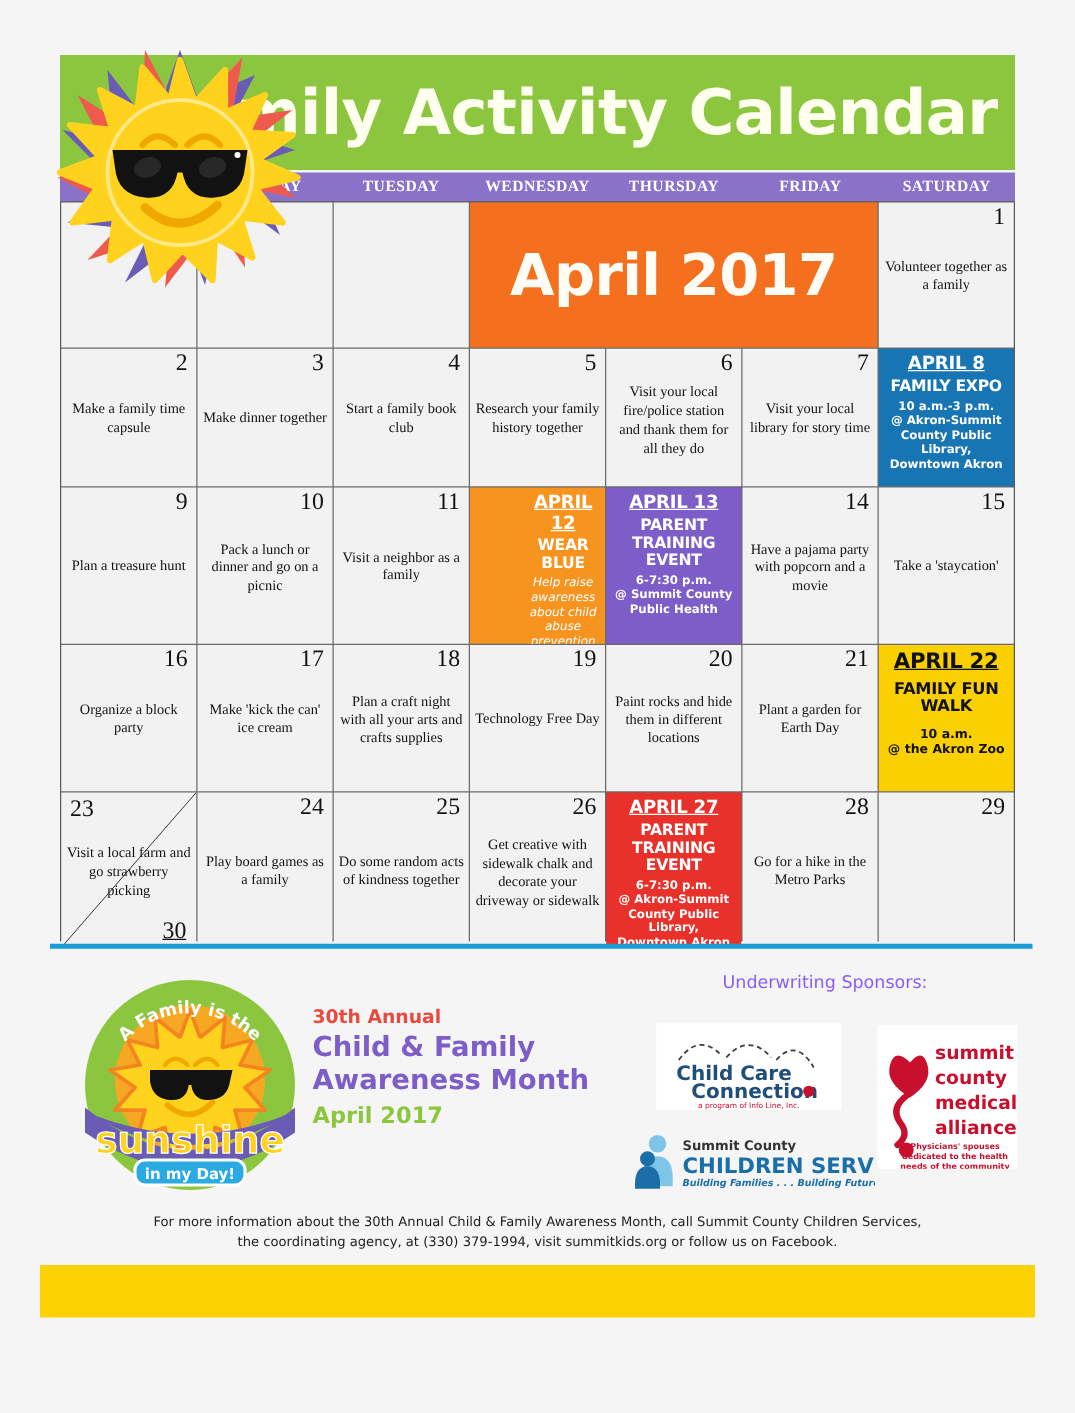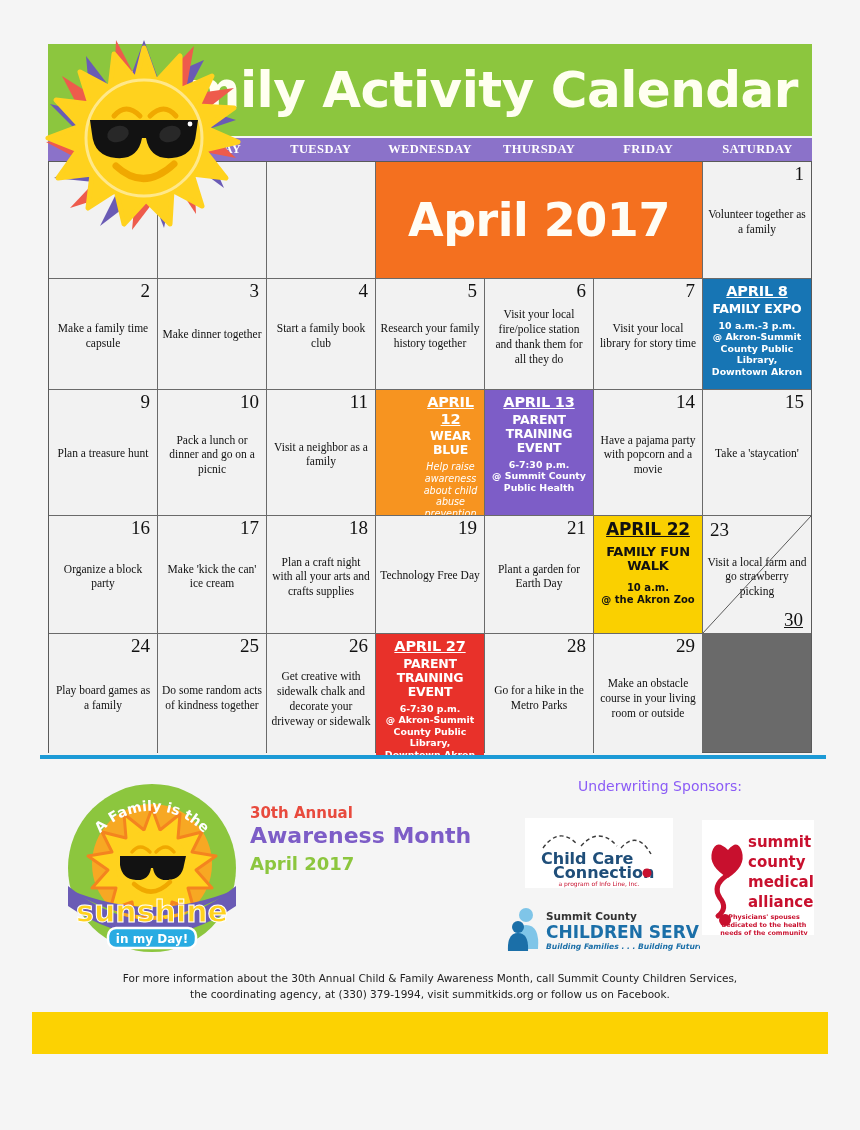--- a/index.html
+++ b/index.html
@@ -253,20 +253,24 @@
       </div>
       <div class="cell">
         <div class="daynum">18</div>
         <div class="activity">Plan a craft night with all your arts and crafts supplies</div>
       </div>
       <div class="cell">
         <div class="daynum">19</div>
         <div class="activity">Technology Free Day</div>
       </div>
       <div class="cell">
+        <div class="daynum">20</div>
+        <div class="activity">Paint rocks and hide them in different locations</div>
+      </div>
+      <div class="cell">
         <div class="daynum">21</div>
         <div class="activity">Plant a garden for Earth Day</div>
       </div>
       <div class="cell ev yellow">
         <div class="ev-date">APRIL 22</div>
         <div class="ev-name">FAMILY FUN WALK</div>
         <div class="ev-det">10 a.m.<br>@ the Akron Zoo</div>
       </div>
       <div class="cell">
         <svg class="diag" viewBox="0 0 100 100" preserveAspectRatio="none">
@@ -292,21 +296,20 @@
         <div class="ev-date">APRIL 27</div>
         <div class="ev-name">PARENT TRAINING EVENT</div>
         <div class="ev-det">6-7:30 p.m.<br>@ Akron-Summit<br>County Public Library,<br>Downtown Akron</div>
       </div>
       <div class="cell">
         <div class="daynum">28</div>
         <div class="activity">Go for a hike in the Metro Parks</div>
       </div>
       <div class="cell">
         <div class="daynum">29</div>
-        <div class="activity">Make an obstacle course in your living room or outside</div>
       </div>
     </div>
 
   <div class="sun-wrap">
     <svg viewBox="0 0 200 195" width="200" height="195">
       <g>
 
         <g fill="#6A5BB5">
           <polygon points="100,2 116,46 84,46"></polygon>
           <polygon points="160,22 140,60 128,36"></polygon>
@@ -378,20 +381,21 @@
 
       <text x="90" y="140" text-anchor="middle" font-family="DejaVu Sans, sans-serif" font-size="30" font-weight="bold" fill="#FFD21E" stroke="#ffffff" stroke-width="1">sunshine</text>
 
       <rect x="46" y="146" width="88" height="20" rx="8" fill="#29ABE2" stroke="#ffffff" stroke-width="2.5"></rect>
       <text x="90" y="161" text-anchor="middle" font-family="DejaVu Sans, sans-serif" font-size="12" font-weight="bold" fill="#ffffff">in my Day!</text>
     </svg>
   </div>
 
   <div class="promo">
     <div class="l1">30th Annual</div>
+    <div class="l2">Child &amp; Family</div>
     <div class="l3">Awareness Month</div>
     <div class="l4">April 2017</div>
   </div>
 
   <div class="sponsors-title">Underwriting Sponsors:</div>
 
   <div class="sp-box sp-ccc">
     <svg viewBox="0 0 148 70" width="148" height="70">
       <path d="M 18 30 Q 34 8 52 26" stroke="#3a3a3a" stroke-width="1.4" fill="none" stroke-dasharray="4,3"></path>
       <path d="M 56 28 Q 74 8 92 28" stroke="#3a3a3a" stroke-width="1.4" fill="none" stroke-dasharray="4,3"></path>

